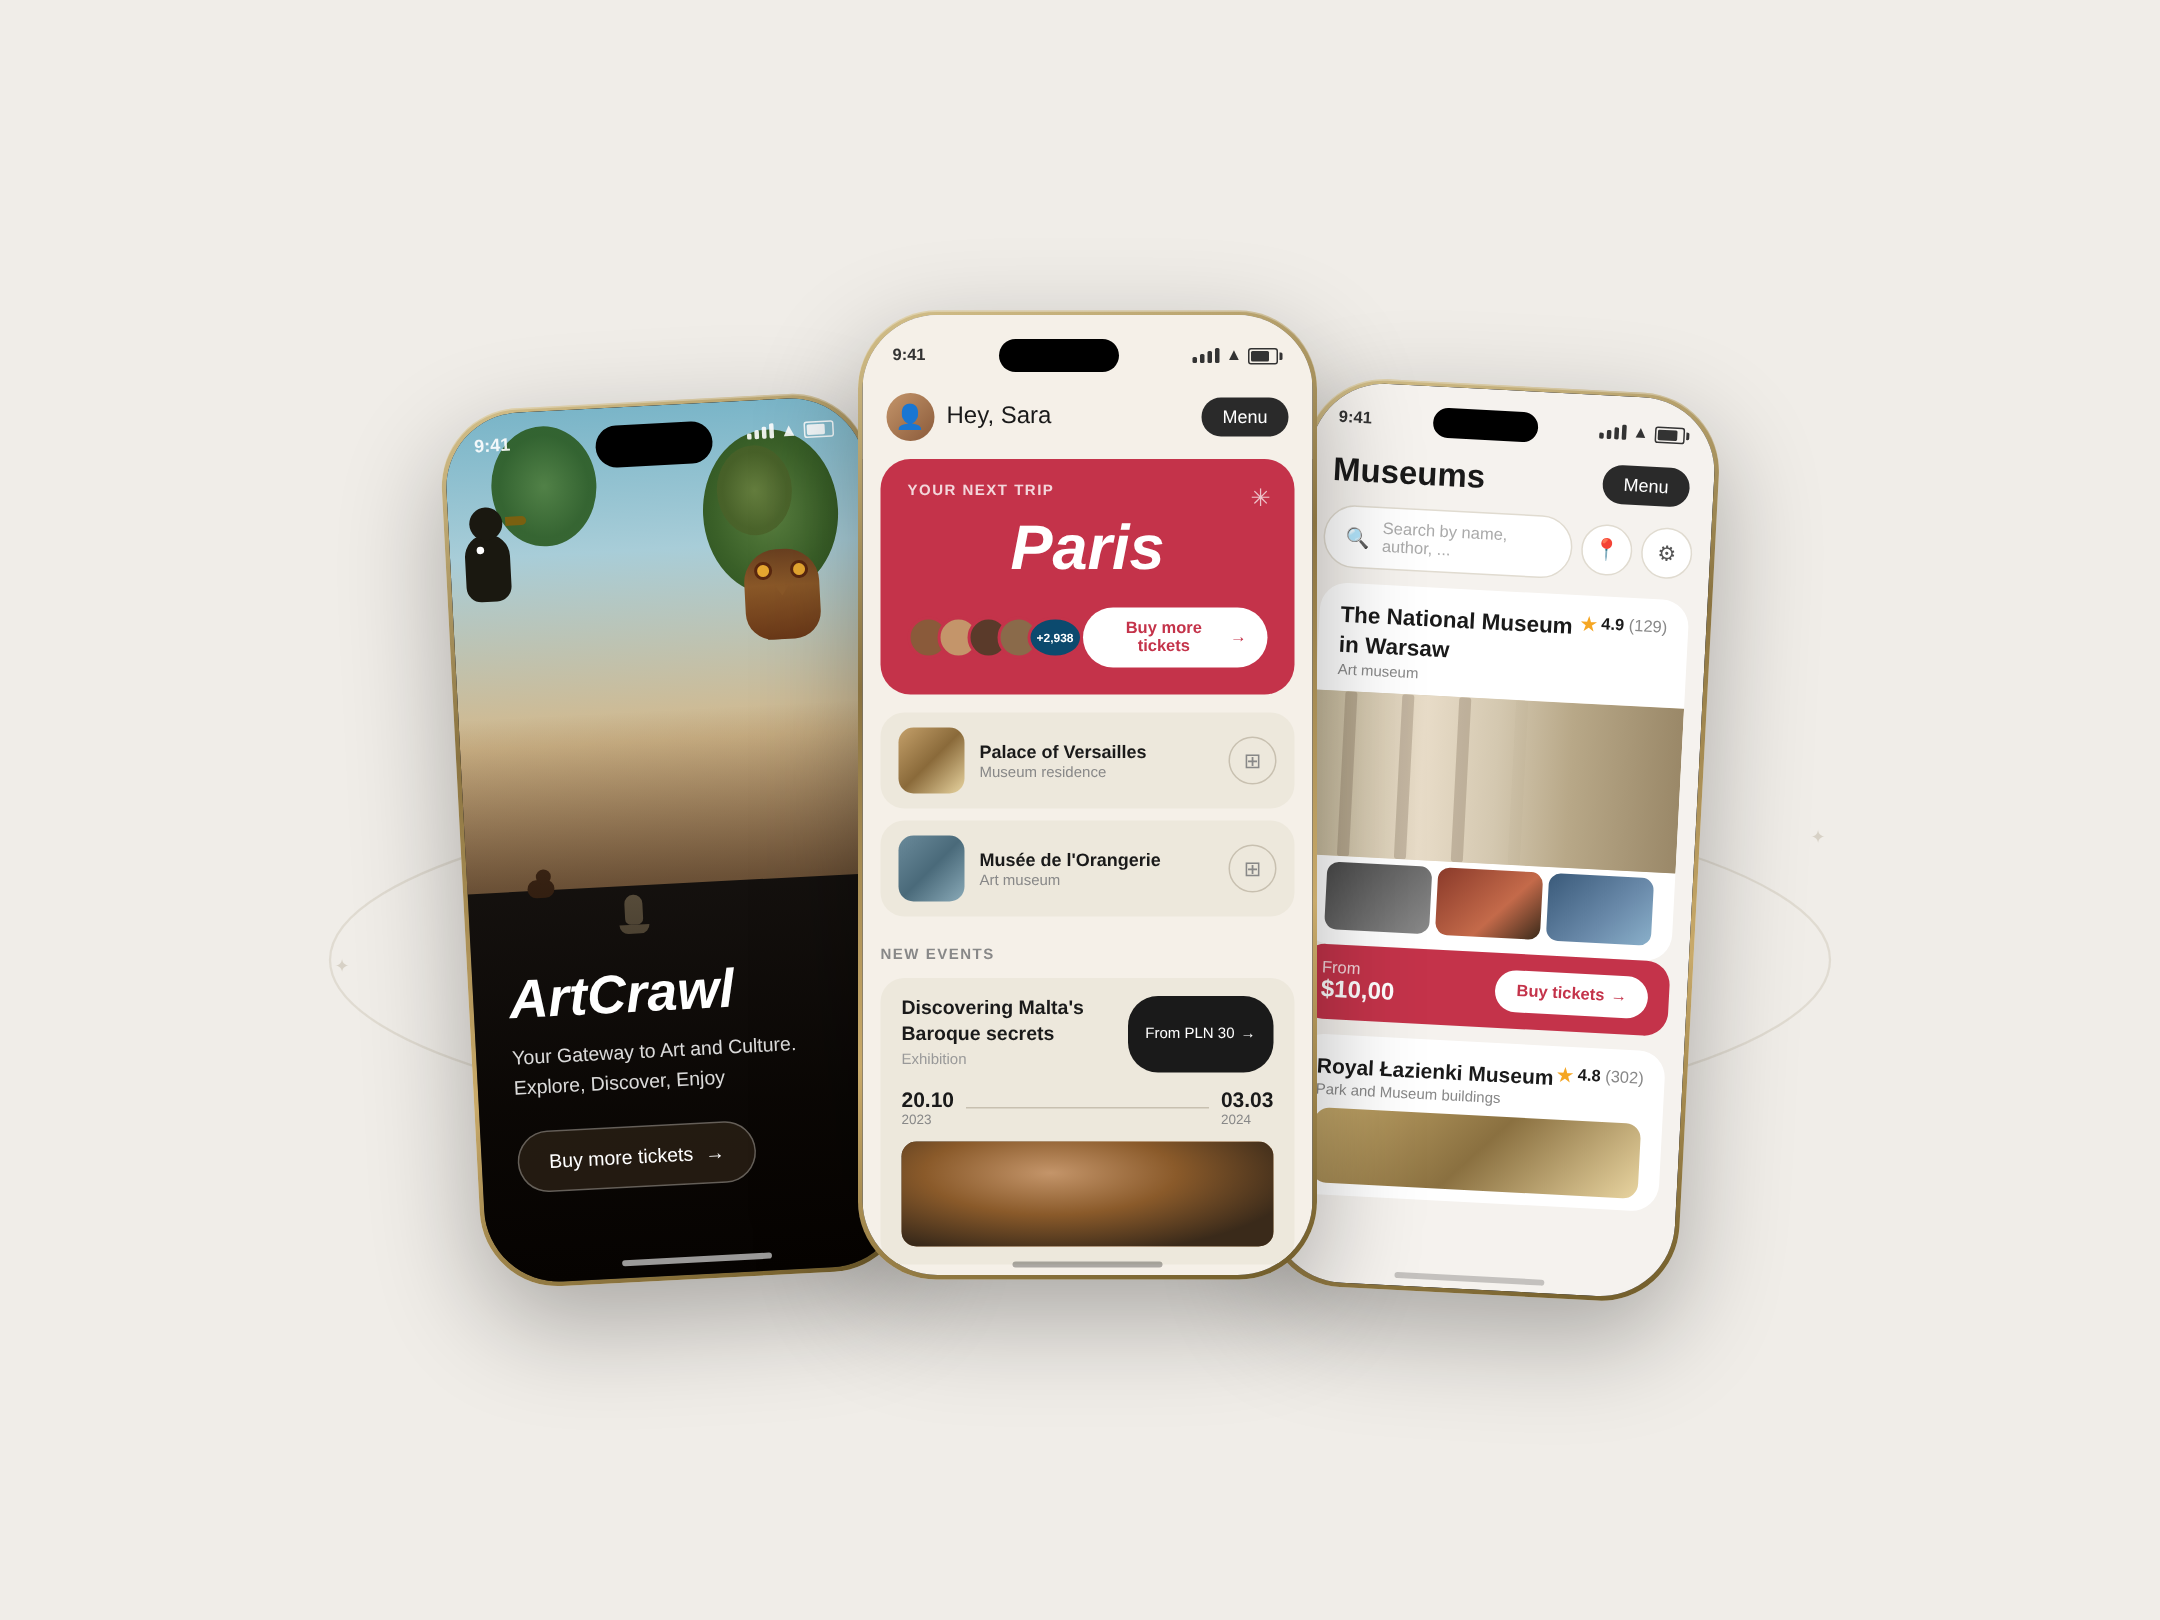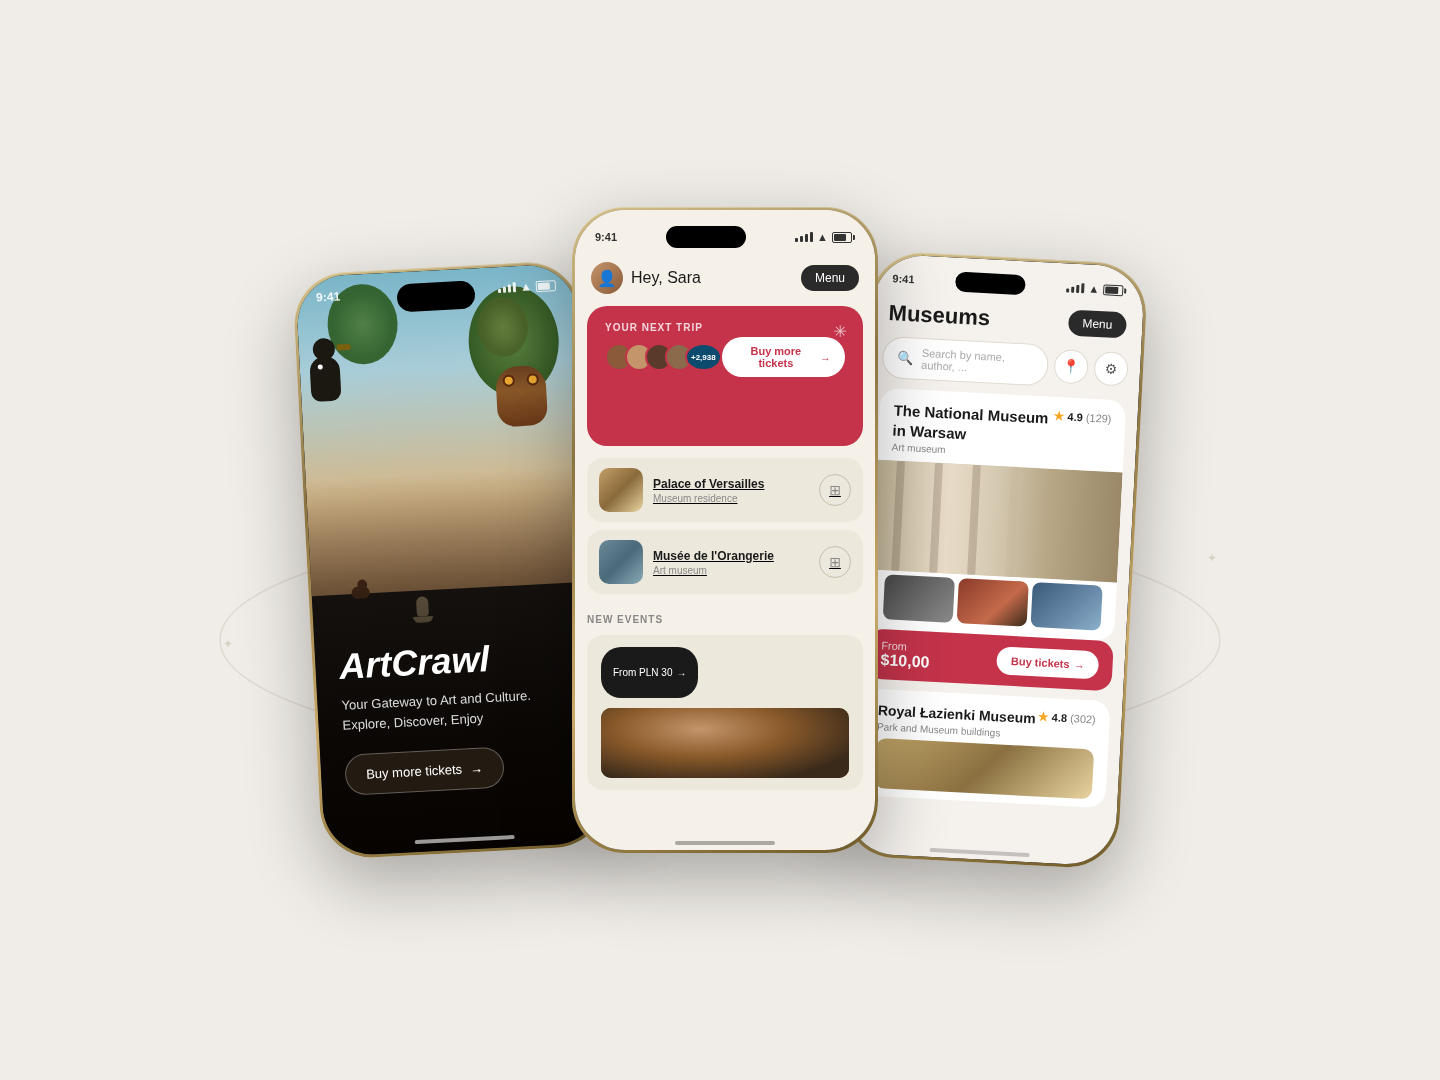--- a/index.html
+++ b/index.html
@@ -320,21 +320,20 @@
 
     
     .place-card {
       margin: 0 12px 8px;
       background: #ede8dc;
       border-radius: 16px;
       padding: 10px 12px;
       display: flex;
       align-items: center;
       gap: 10px;
-      text-decoration: underline;
     }
 
     .place-thumb {
       width: 44px;
       height: 44px;
       border-radius: 10px;
       overflow: hidden;
       flex-shrink: 0;
     }
 
@@ -899,20 +898,21 @@
                 <span style="font-size:16px;">👤</span>
               </div>
               <span class="greeting-text">Hey, Sara</span>
             </div>
             <button class="menu-btn">Menu</button>
           </div>
 
           <div class="paris-card">
             <div class="paris-label">YOUR NEXT TRIP</div>
             <span class="paris-star-icon">✳</span>
+            <div class="paris-city">Paris</div>
             <div class="paris-bottom-row">
               <div class="avatar-group">
                 <div class="avatar-sm avatar-sm-1"></div>
                 <div class="avatar-sm avatar-sm-2"></div>
                 <div class="avatar-sm avatar-sm-3"></div>
                 <div class="avatar-sm avatar-sm-4"></div>
                 <div class="avatar-sm avatar-count" style="font-size:8px;padding:0 4px;width:auto;min-width:28px;">+2,938</div>
               </div>
               <button class="btn-buy-more">
                 <span>Buy more tickets</span>
@@ -936,24 +936,39 @@
               <div class="place-name">Musée de l'Orangerie</div>
               <div class="place-type">Art museum</div>
             </div>
             <button class="place-icon-btn">⊞</button>
           </div>
 
           <div class="events-section">
             <div class="events-label">NEW EVENTS</div>
             <div class="event-card">
               <div class="event-card-top">
+                <div>
+                  <div class="event-title">Discovering Malta's Baroque secrets</div>
+                  <div class="event-type">Exhibition</div>
+                </div>
                 <button class="event-price-btn">
                   <span>From PLN 30</span>
                   <span>→</span>
                 </button>
+              </div>
+              <div class="event-dates">
+                <div>
+                  <div class="event-date-start">20.10</div>
+                  <span class="event-date-year">2023</span>
+                </div>
+                <div class="event-date-line"></div>
+                <div>
+                  <div class="event-date-end">03.03</div>
+                  <span class="event-date-year">2024</span>
+                </div>
               </div>
               <div class="event-image">
                 <div class="event-image-face"></div>
               </div>
             </div>
           </div>
 
           <div class="home-indicator" style="background:rgba(0,0,0,0.3);"></div>
         </div>
       </div>

